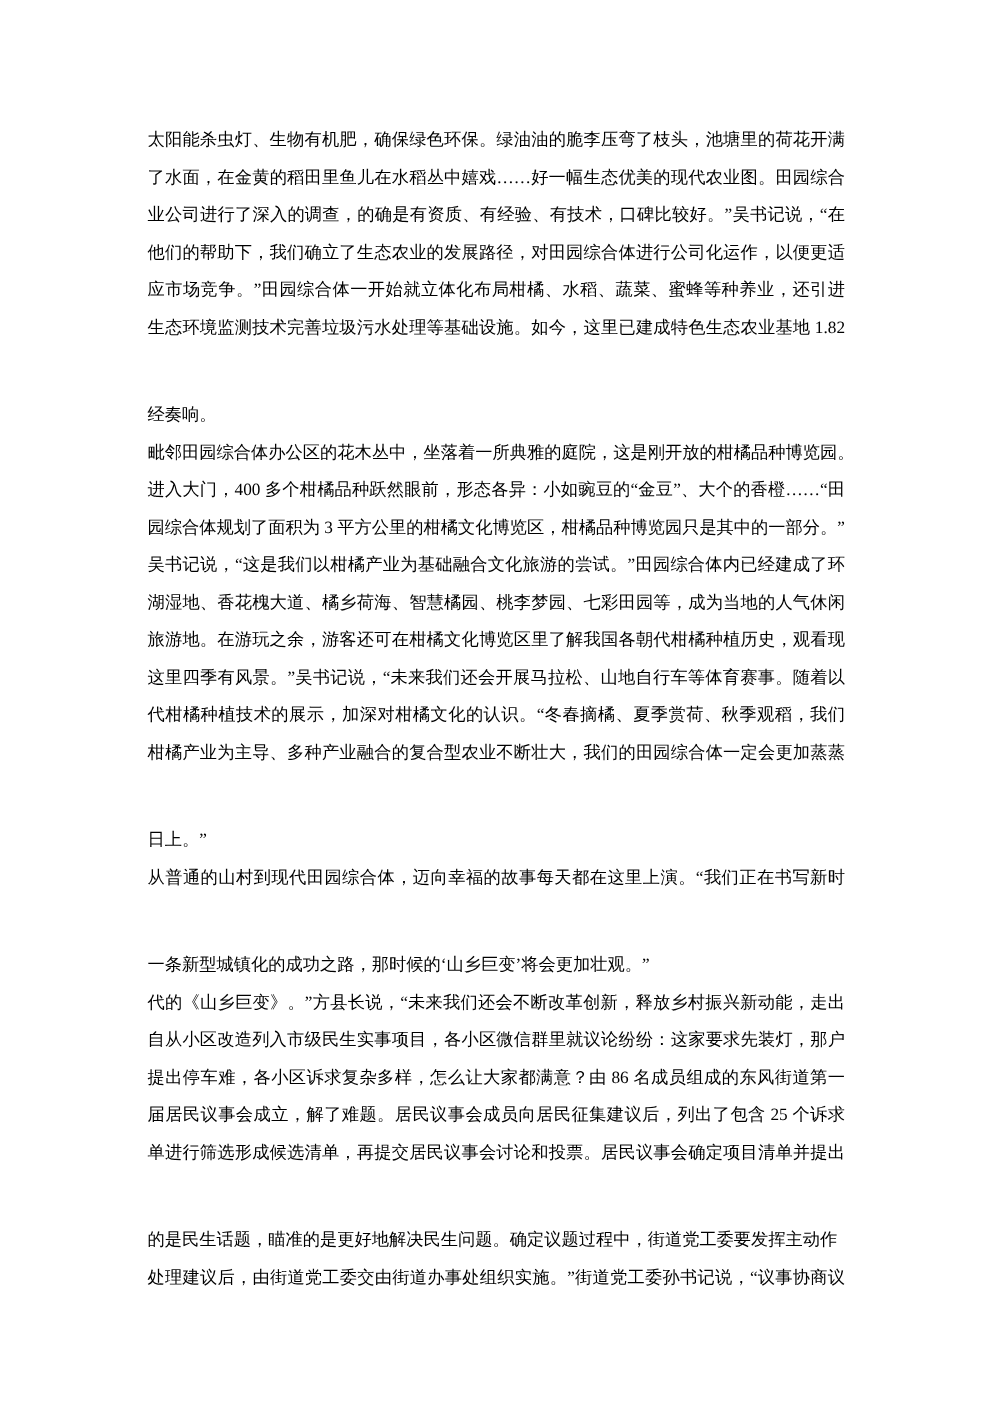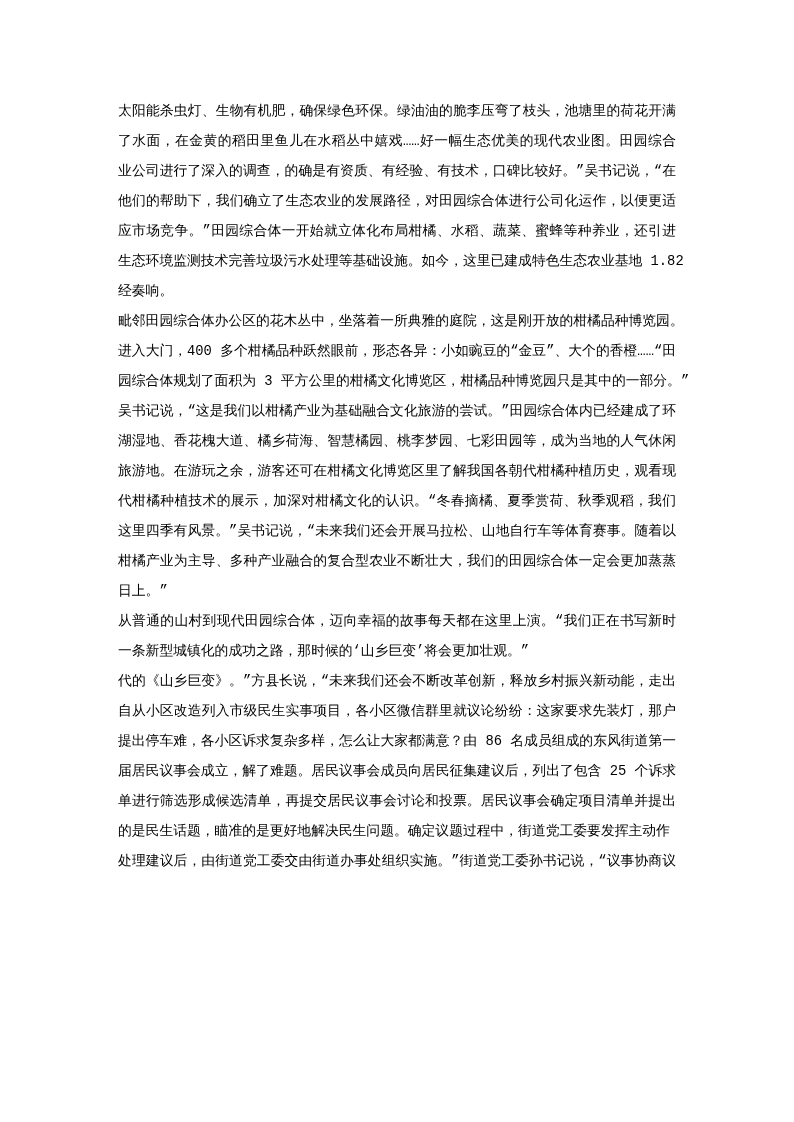--- a/index.html
+++ b/index.html
@@ -25,36 +25,36 @@
   .doc-body {
     position: absolute;
     left: 118px;
     top: 97px;
     width: 558px;
     color: #000000;
   }
   .paragraph {
     margin: 0;
     padding: 0;
-    font-family: Liberation Mono, monospace;
   }
   .line {
     height: 30px;
     line-height: 30px;
     font-size: 13.8px;
     color: #000000;
     white-space: nowrap;
     text-align: justify;
     text-align-last: justify;
     text-justify: inter-character;
     overflow: visible;
   }
   .line.para-end {
     text-align: left;
     text-align-last: left;
+    margin-top: 40px;
   }
 </style>
 </head>
 <body>
 
 <div class="page">
   <div class="doc-body" id="doc-body">
       <div class="paragraph">
         <div class="line">太阳能杀虫灯、生物有机肥，确保绿色环保。绿油油的脆李压弯了枝头，池塘里的荷花开满</div>
         <div class="line">了水面，在金黄的稻田里鱼儿在水稻丛中嬉戏……好一幅生态优美的现代农业图。田园综合</div>
@@ -64,22 +64,22 @@
         <div class="line">生态环境监测技术完善垃圾污水处理等基础设施。如今，这里已建成特色生态农业基地 1.82</div>
         <div class="line para-end">经奏响。</div>
       </div>
       <div class="paragraph">
         <div class="line">毗邻田园综合体办公区的花木丛中，坐落着一所典雅的庭院，这是刚开放的柑橘品种博览园。</div>
         <div class="line">进入大门，400 多个柑橘品种跃然眼前，形态各异：小如豌豆的“金豆”、大个的香橙……“田</div>
         <div class="line">园综合体规划了面积为 3 平方公里的柑橘文化博览区，柑橘品种博览园只是其中的一部分。”</div>
         <div class="line">吴书记说，“这是我们以柑橘产业为基础融合文化旅游的尝试。”田园综合体内已经建成了环</div>
         <div class="line">湖湿地、香花槐大道、橘乡荷海、智慧橘园、桃李梦园、七彩田园等，成为当地的人气休闲</div>
         <div class="line">旅游地。在游玩之余，游客还可在柑橘文化博览区里了解我国各朝代柑橘种植历史，观看现</div>
+        <div class="line">这里四季有风景。”吴书记说，“未来我们还会开展马拉松、山地自行车等体育赛事。随着以</div>
         <div class="line">代柑橘种植技术的展示，加深对柑橘文化的认识。“冬春摘橘、夏季赏荷、秋季观稻，我们</div>
-        <div class="line">这里四季有风景。”吴书记说，“未来我们还会开展马拉松、山地自行车等体育赛事。随着以</div>
         <div class="line">柑橘产业为主导、多种产业融合的复合型农业不断壮大，我们的田园综合体一定会更加蒸蒸</div>
         <div class="line para-end">日上。”</div>
       </div>
       <div class="paragraph">
         <div class="line">从普通的山村到现代田园综合体，迈向幸福的故事每天都在这里上演。“我们正在书写新时</div>
         <div class="line para-end">一条新型城镇化的成功之路，那时候的‘山乡巨变’将会更加壮观。”</div>
         <div class="line">代的《山乡巨变》。”方县长说，“未来我们还会不断改革创新，释放乡村振兴新动能，走出</div>
       </div>
       <div class="paragraph">
         <div class="line">自从小区改造列入市级民生实事项目，各小区微信群里就议论纷纷：这家要求先装灯，那户</div>

